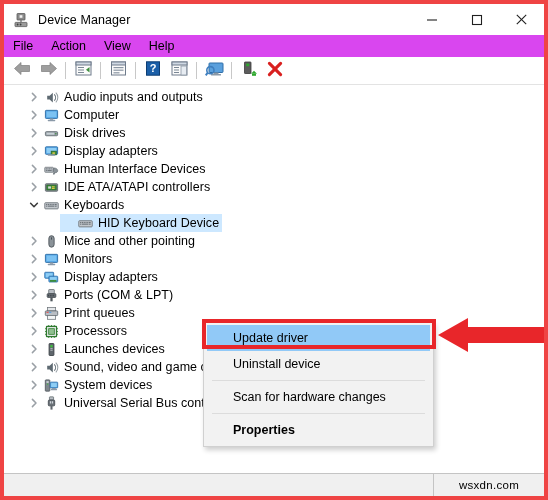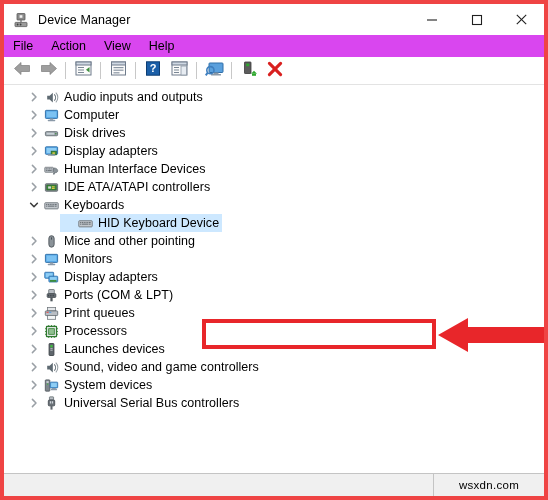--- a/index.html
+++ b/index.html
@@ -781,20 +781,28 @@
                     <rect x="8.4" y="5.6" width="1.3" height="2.4" fill="#cfd5da"></rect>
                     <rect x="6.9" y="10.5" width="2.2" height="4" fill="#5f666c"></rect>
                   </svg>
                 </span>
                 <span class="label">Universal Serial Bus controllers</span>
               </div>
             </div>
           </div>
       </div>
 
+      <div class="ctxmenu">
+        <div class="ctx-item highlight">Update driver</div>
+        <div class="ctx-item">Uninstall device</div>
+        <div class="ctx-sep"></div>
+        <div class="ctx-item">Scan for hardware changes</div>
+        <div class="ctx-sep"></div>
+        <div class="ctx-item bold">Properties</div>
+      </div>
 
       <div class="redbox"></div>
 
       <div class="redarrow">
         <svg width="110" height="40" viewBox="0 0 110 40">
           <path d="M0 20 L30 3 L30 12 L108 12 L108 28 L30 28 L30 37 Z" fill="#e8262a"></path>
         </svg>
       </div>
     </div>
 

